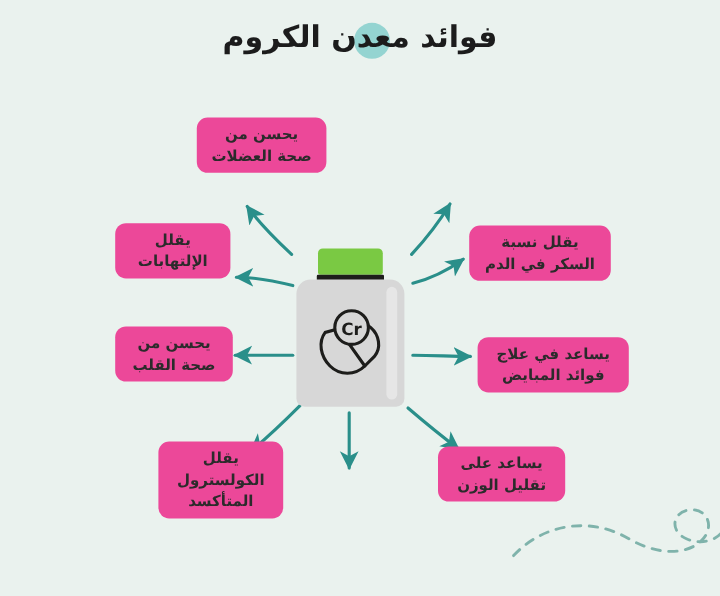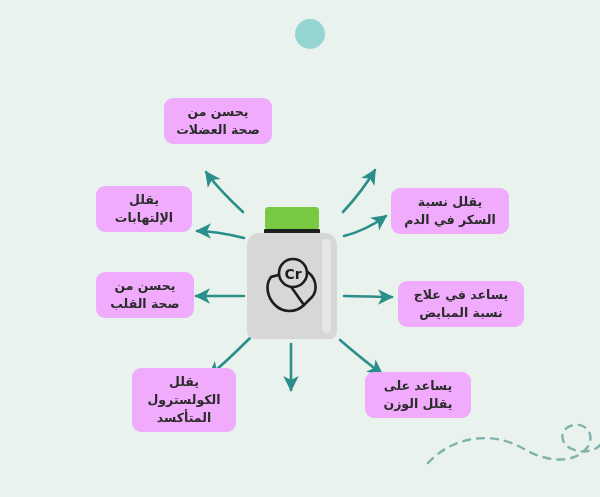--- a/index.html
+++ b/index.html
@@ -45,21 +45,21 @@
   }
   #body-shape:after{
     content:"";position:absolute;right:6px;top:6px;width:9px;height:94px;
     background:rgba(255,255,255,.38);border-radius:6px;
   }
   #logo{position:absolute;left:16px;top:48px;width:58px;height:62px;}
 
   
   .label{
     position:absolute;
-    background:#f0abfc;
+    background:#ec4899;
     border-radius:9px;
     color:#2b2b2b;
     font-size:12.5px;
     font-weight:bold;
     line-height:1.45;
     text-align:center;
     padding:5px 8px;
     box-sizing:border-box;
     white-space:pre-line;
   }
@@ -67,20 +67,21 @@
   
   #arrows{position:absolute;left:0;top:0;width:600px;height:497px;}
 </style>
 </head>
 <body>
 
 <div id="stage">
 
   <div id="title-wrap">
     <div id="title-dot"></div>
+    <div id="title-text">فوائد معدن الكروم</div>
   </div>
 
   <svg id="arrows" viewBox="0 0 600 497">
     <defs>
       <marker id="ah" markerWidth="7" markerHeight="7" refX="5.4" refY="3" orient="auto">
         <path d="M0,0 L6,3 L0,6 L1.6,3 z" fill="#2a8f8a"></path>
       </marker>
     </defs>
     <g stroke="#2a8f8a" stroke-width="2.6" fill="none" marker-end="url(#ah)" stroke-linecap="round">
 
@@ -125,27 +126,27 @@
   <div class="label" style="left:96px;top:186px;width:96px;">يقلل
 الإلتهابات</div>
 
   <div class="label" style="left:391px;top:188px;width:118px;">يقلل نسبة
 السكر في الدم</div>
 
   <div class="label" style="left:96px;top:272px;width:98px;">يحسن من
 صحة القلب</div>
 
   <div class="label" style="left:398px;top:281px;width:126px;">يساعد في علاج
-نسبة المبايض</div>
+فوائد المبايض</div>
 
   <div class="label" style="left:132px;top:368px;width:104px;">يقلل
 الكولسترول
 المتأكسد</div>
 
 
   <div class="label" style="left:365px;top:372px;width:106px;">يساعد على
-يقلل الوزن</div>
+تقليل الوزن</div>
 
   <svg id="swirl" viewBox="0 0 180 80">
     <path d="M4,52 C30,24 70,20 100,38 C124,52 150,52 162,38 C172,26 164,12 150,14 C136,16 134,32 148,38 C160,43 172,40 178,32" fill="none" stroke="#7fb3ab" stroke-width="2.4" stroke-dasharray="7 7" stroke-linecap="round"></path>
   </svg>
 
 </div>
 
 </body></html>

